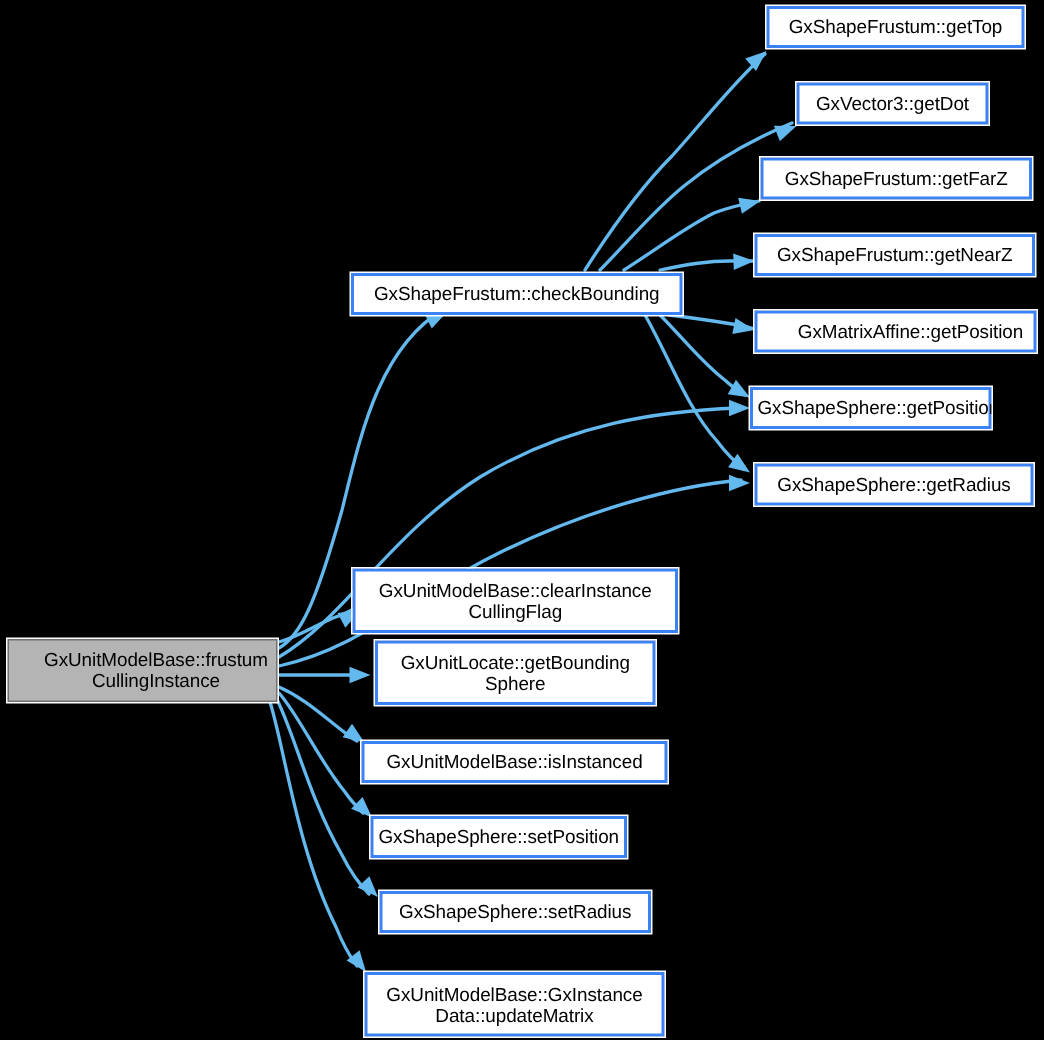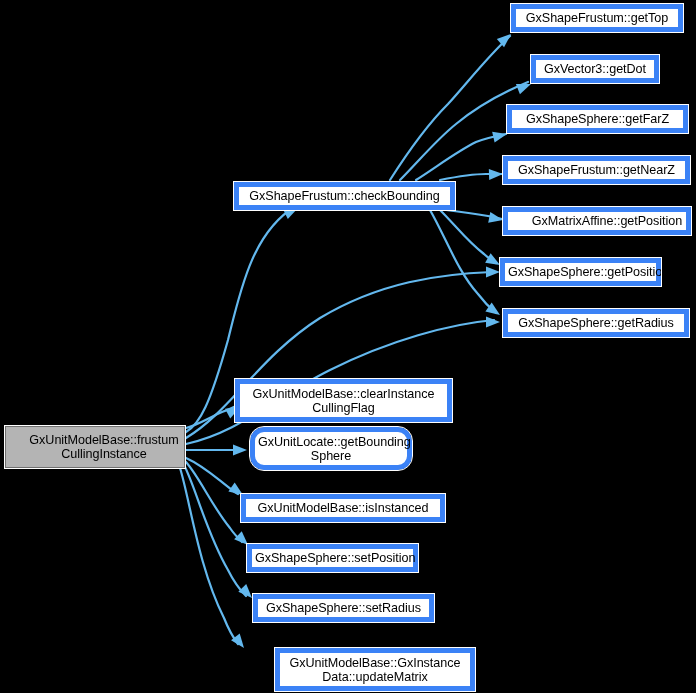--- a/index.html
+++ b/index.html
@@ -19,21 +19,21 @@
     position: absolute;
     left: 0; top: 0;
     width: 696px;
     height: 693px;
     pointer-events: none;
   }
   .node {
     position: absolute;
     box-sizing: border-box;
     background: #ffffff;
-    border: 5px solid #3b82f6;
+    border: 2px solid #3b82f6;
     outline: 1px solid #ffffff;
     display: flex;
     align-items: center;
     justify-content: center;
     text-align: center;
     color: #000000;
     font-size: 12.6px;
     line-height: 14px;
     letter-spacing: -0.05px;
     white-space: pre-line;
@@ -127,29 +127,29 @@
         </g>
       </g>
   </svg>
 
   <div id="node-layer">
       <div class="node root" style="left: 5px; top: 426px; width: 180px; height: 42px;"><span class="lbl">GxUnitModelBase::frustum
 CullingInstance</span></div>
       <div class="node" style="left: 234px; top: 182px; width: 221px; height: 28px;"><span class="lbl">GxShapeFrustum::checkBounding</span></div>
       <div class="node" style="left: 511px; top: 4px; width: 172px; height: 28px;"><span class="lbl">GxShapeFrustum::getTop</span></div>
       <div class="node" style="left: 531px; top: 55px; width: 128px; height: 28px;"><span class="lbl">GxVector3::getDot</span></div>
-      <div class="node" style="left: 507px; top: 105px; width: 181px; height: 28px;"><span class="lbl">GxShapeSphere::getFarZ</span></div>
+      <div class="node" style="left: 507px; top: 105px; width: 181px; height: 28px;"><span class="lbl">GxShapeFrustum::getFarZ</span></div>
       <div class="node" style="left: 503px; top: 156px; width: 187px; height: 28px;"><span class="lbl">GxShapeFrustum::getNearZ</span></div>
       <div class="node" style="left: 503px; top: 207px; width: 188px; height: 28px; padding-left: 20px;"><span class="lbl">GxMatrixAffine::getPosition</span></div>
       <div class="node" style="left: 500px; top: 258px; width: 161px; height: 28px;"><span class="lbl">GxShapeSphere::getPosition</span></div>
       <div class="node" style="left: 503px; top: 309px; width: 186px; height: 28px;"><span class="lbl">GxShapeSphere::getRadius</span></div>
       <div class="node" style="left: 235px; top: 363px; width: 217px; height: 43px; margin-top: 16px;"><span class="lbl">GxUnitModelBase::clearInstance
 CullingFlag</span></div>
-      <div class="node" style="left: 250px; top: 427px; width: 162px; height: 43px; border-radius: 14px;"><span class="lbl">GxUnitLocate::getBounding
+      <div class="node" style="left: 250px; top: 427px; width: 187px; height: 43px;"><span class="lbl">GxUnitLocate::getBounding
 Sphere</span></div>
       <div class="node" style="left: 241px; top: 494px; width: 204px; height: 28px;"><span class="lbl">GxUnitModelBase::isInstanced</span></div>
       <div class="node" style="left: 247px; top: 544px; width: 171px; height: 28px;"><span class="lbl">GxShapeSphere::setPosition</span></div>
       <div class="node" style="left: 253px; top: 594px; width: 181px; height: 28px;"><span class="lbl">GxShapeSphere::setRadius</span></div>
-      <div class="node" style="left: 243px; top: 648px; width: 200px; height: 43px; margin-left: 32px;"><span class="lbl">GxUnitModelBase::GxInstance
+      <div class="node" style="left: 243px; top: 648px; width: 200px; height: 43px;"><span class="lbl">GxUnitModelBase::GxInstance
 Data::updateMatrix</span></div>
     </div>
 
 </div>
 
 </body></html>

